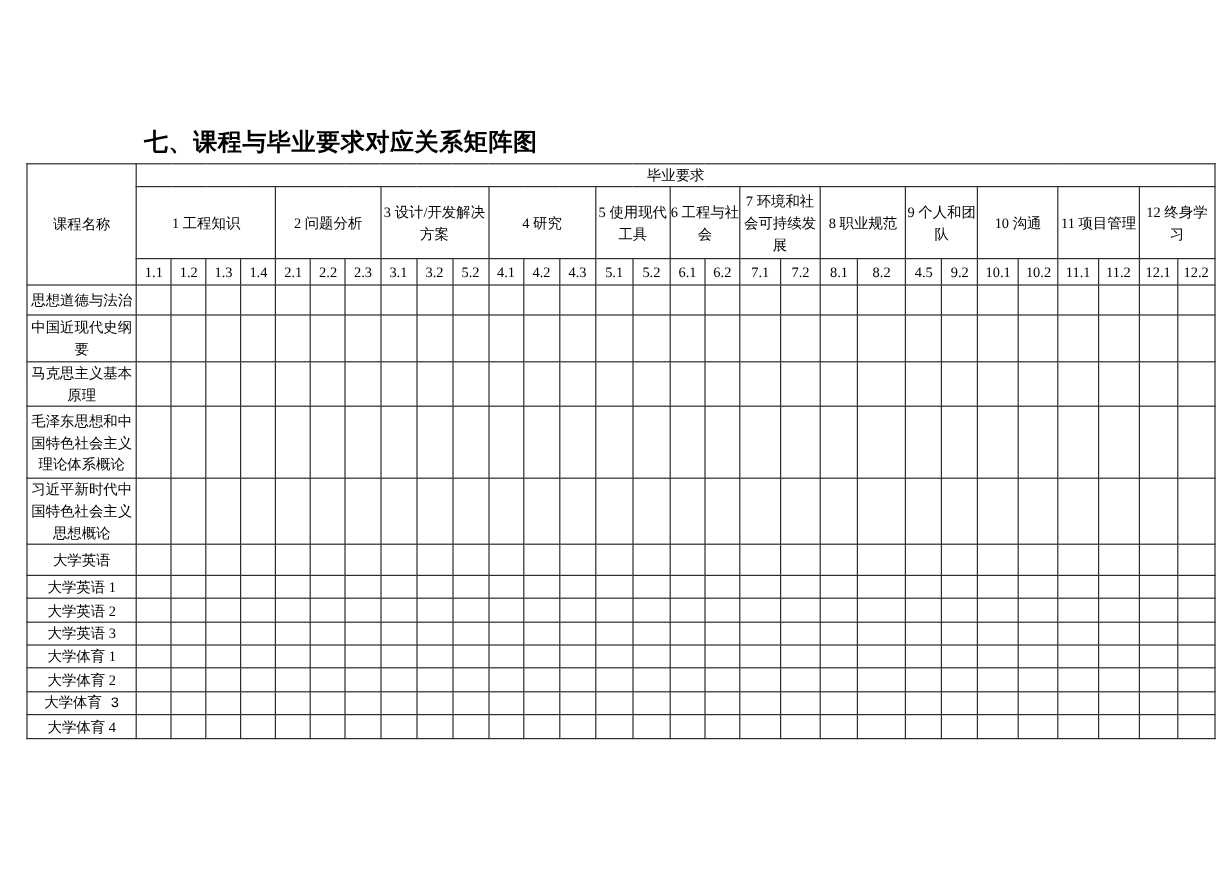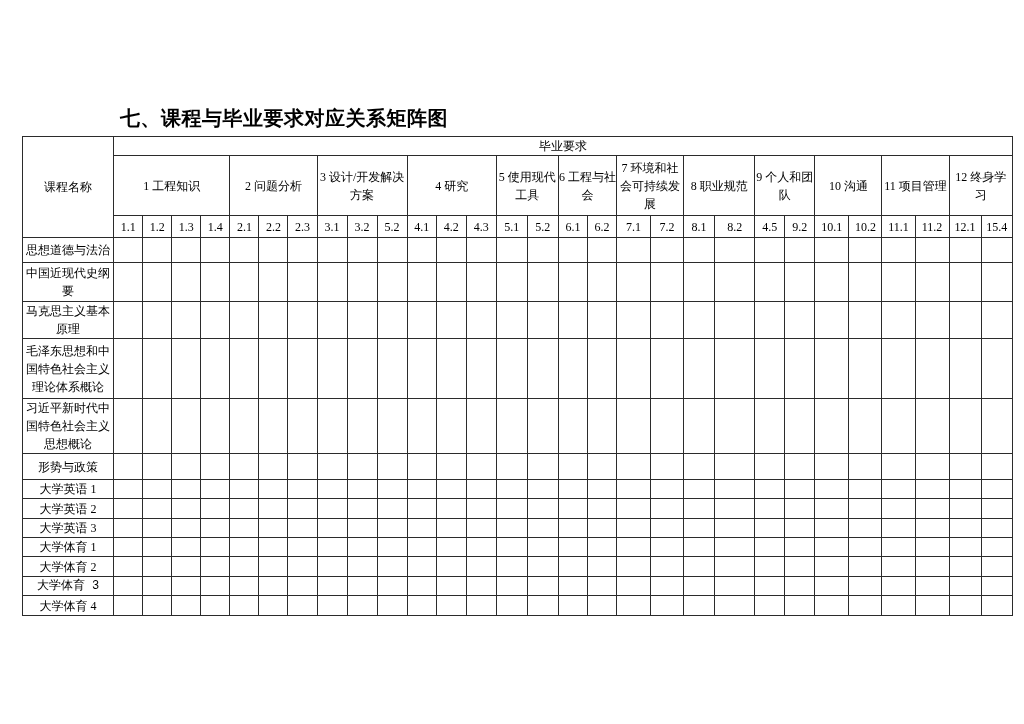--- a/index.html
+++ b/index.html
@@ -156,21 +156,21 @@
           <th class="subcol-header">7.2</th>
           <th class="subcol-header">8.1</th>
           <th class="subcol-header">8.2</th>
           <th class="subcol-header">4.5</th>
           <th class="subcol-header">9.2</th>
           <th class="subcol-header">10.1</th>
           <th class="subcol-header">10.2</th>
           <th class="subcol-header">11.1</th>
           <th class="subcol-header">11.2</th>
           <th class="subcol-header">12.1</th>
-          <th class="subcol-header">15.4</th>
+          <th class="subcol-header">12.2</th>
         </tr>
       </thead>
     <tbody id="matrix-tbody">
         <tr style="height: 25px;">
           <td class="course-cell">思想道德与法治</td>
           <td class="value-cell"></td>
           <td class="value-cell"></td>
           <td class="value-cell"></td>
           <td class="value-cell"></td>
           <td class="value-cell"></td>
@@ -321,21 +321,21 @@
           <td class="value-cell"></td>
           <td class="value-cell"></td>
           <td class="value-cell"></td>
           <td class="value-cell"></td>
           <td class="value-cell"></td>
           <td class="value-cell"></td>
           <td class="value-cell"></td>
           <td class="value-cell"></td>
         </tr>
         <tr style="height: 26px;">
-          <td class="course-cell">形势与政策</td>
+          <td class="course-cell">大学英语</td>
           <td class="value-cell"></td>
           <td class="value-cell"></td>
           <td class="value-cell"></td>
           <td class="value-cell"></td>
           <td class="value-cell"></td>
           <td class="value-cell"></td>
           <td class="value-cell"></td>
           <td class="value-cell"></td>
           <td class="value-cell"></td>
           <td class="value-cell"></td>

